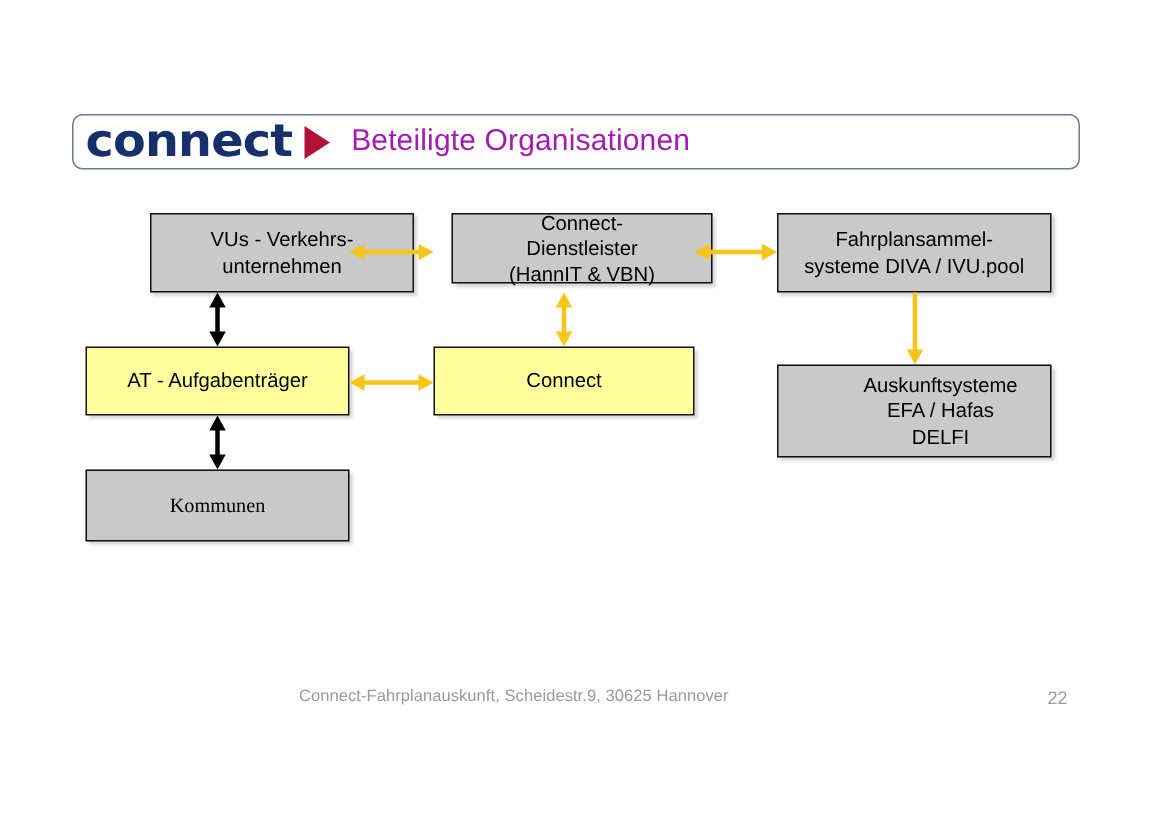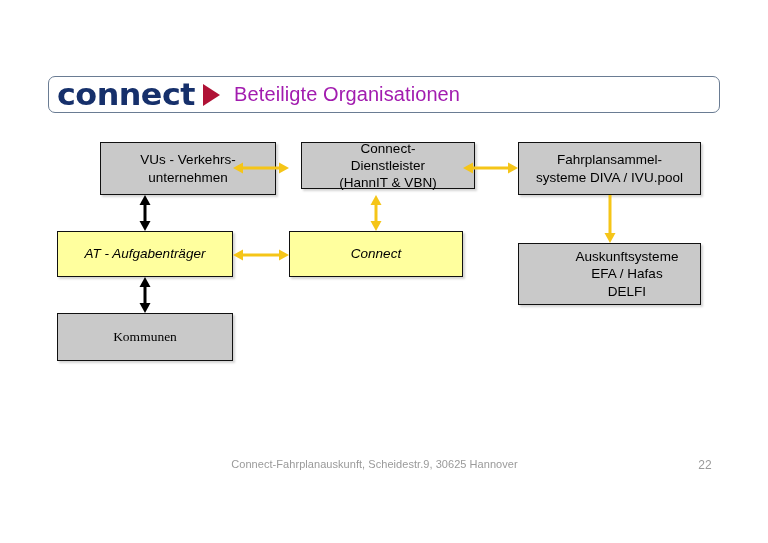--- a/index.html
+++ b/index.html
@@ -70,21 +70,21 @@
     display: flex;
     align-items: center;
     justify-content: center;
     text-align: center;
     font-size: 13.5px;
     color: #000000;
     line-height: 1.28;
     box-shadow: 2px 2px 2px rgba(0,0,0,0.17);
   }
   .node.gray   { background: #c9c9c9; }
-  .node.yellow { background: #ffff9e; font-style: italic; }
+  .node.yellow { background: #ffff9e; }
   .node .lbl { padding: 0 6px; }
 
   #node-vus          { left: 57px;  top: 142px; width: 176px; height: 53px; margin-left: 43px; }
   #node-dienstleister{ left: 301px; top: 142px; width: 174px; height: 47px; }
   #node-fahrplan     { left: 518px; top: 142px; width: 183px; height: 53px; }
   #node-at           { left: 57px;  top: 231px; width: 176px; height: 46px; }
   #node-connect      { left: 289px; top: 231px; width: 174px; height: 46px; }
   #node-auskunft     { left: 518px; top: 243px; width: 183px; height: 62px; padding-left: 35px; }
   #node-kommunen     { left: 57px;  top: 313px; width: 176px; height: 48px; font-family: Liberation Serif, serif; }
 
@@ -103,21 +103,20 @@
   
   #footer-text {
     position: absolute;
     left: 0;
     top: 458px;
     width: 685px;
     text-align: center;
     font-size: 11px;
     color: #9a9a9a;
     letter-spacing: 0.05px;
-    margin-left: 32px;
   }
   #footer-page {
     position: absolute;
     left: 690px;
     top: 458px;
     width: 30px;
     text-align: center;
     font-size: 12px;
     color: #9a9a9a;
   }

